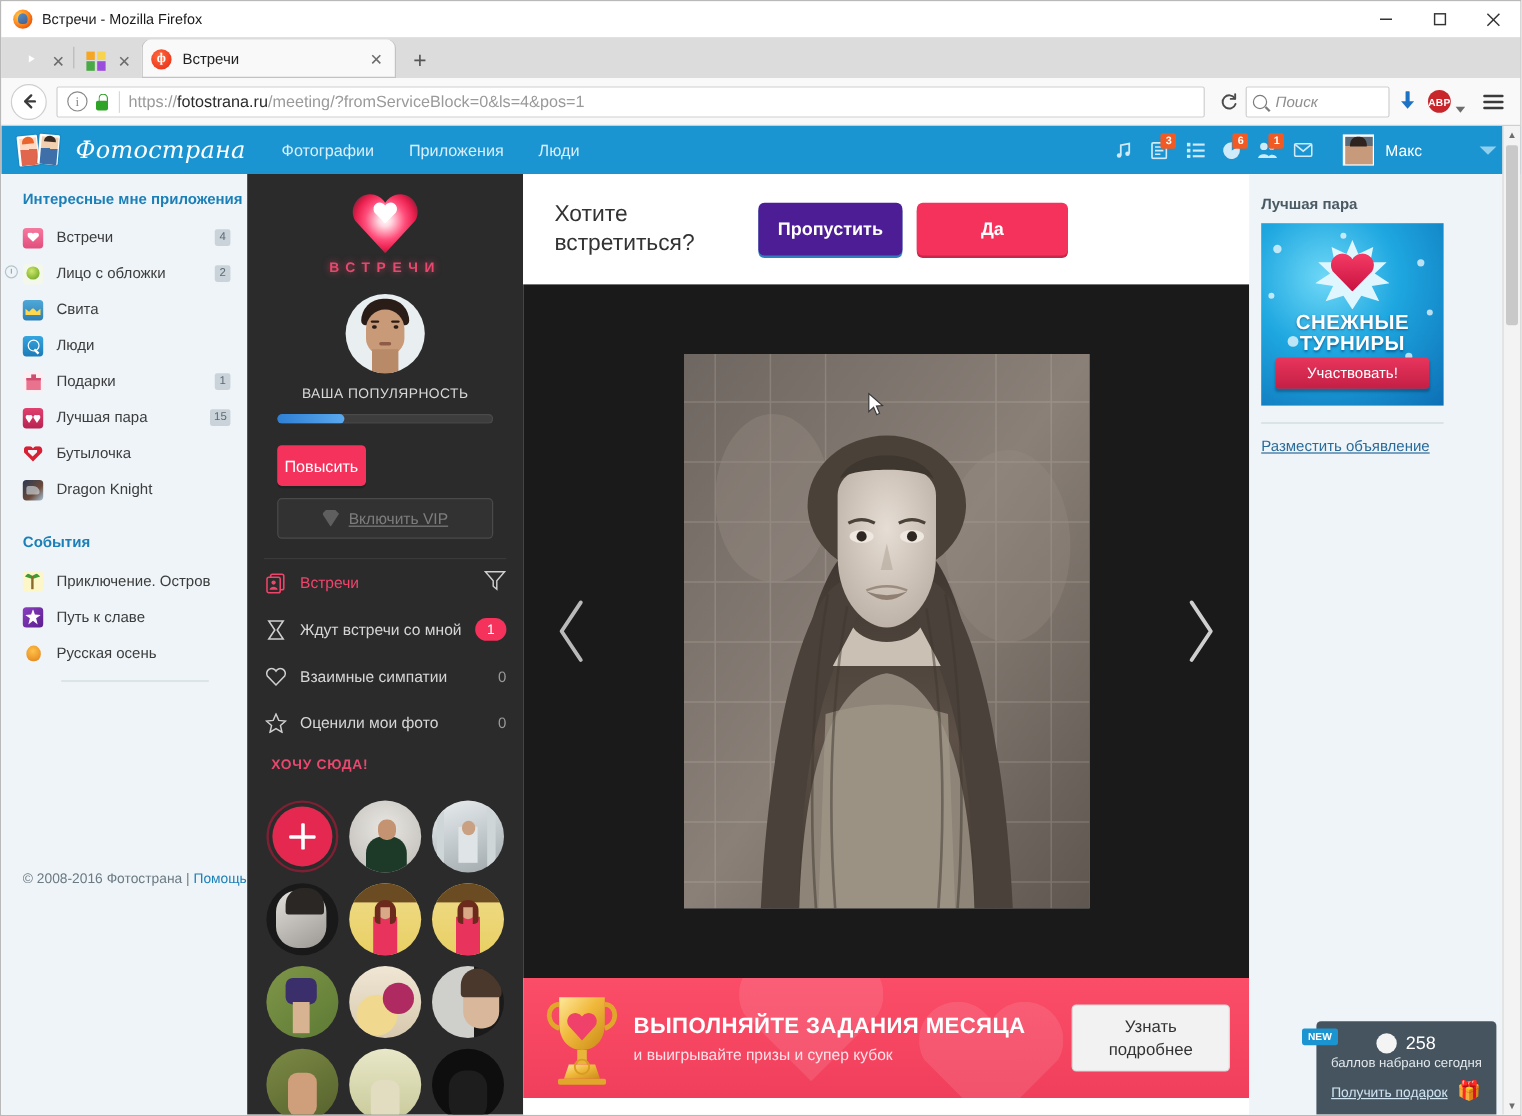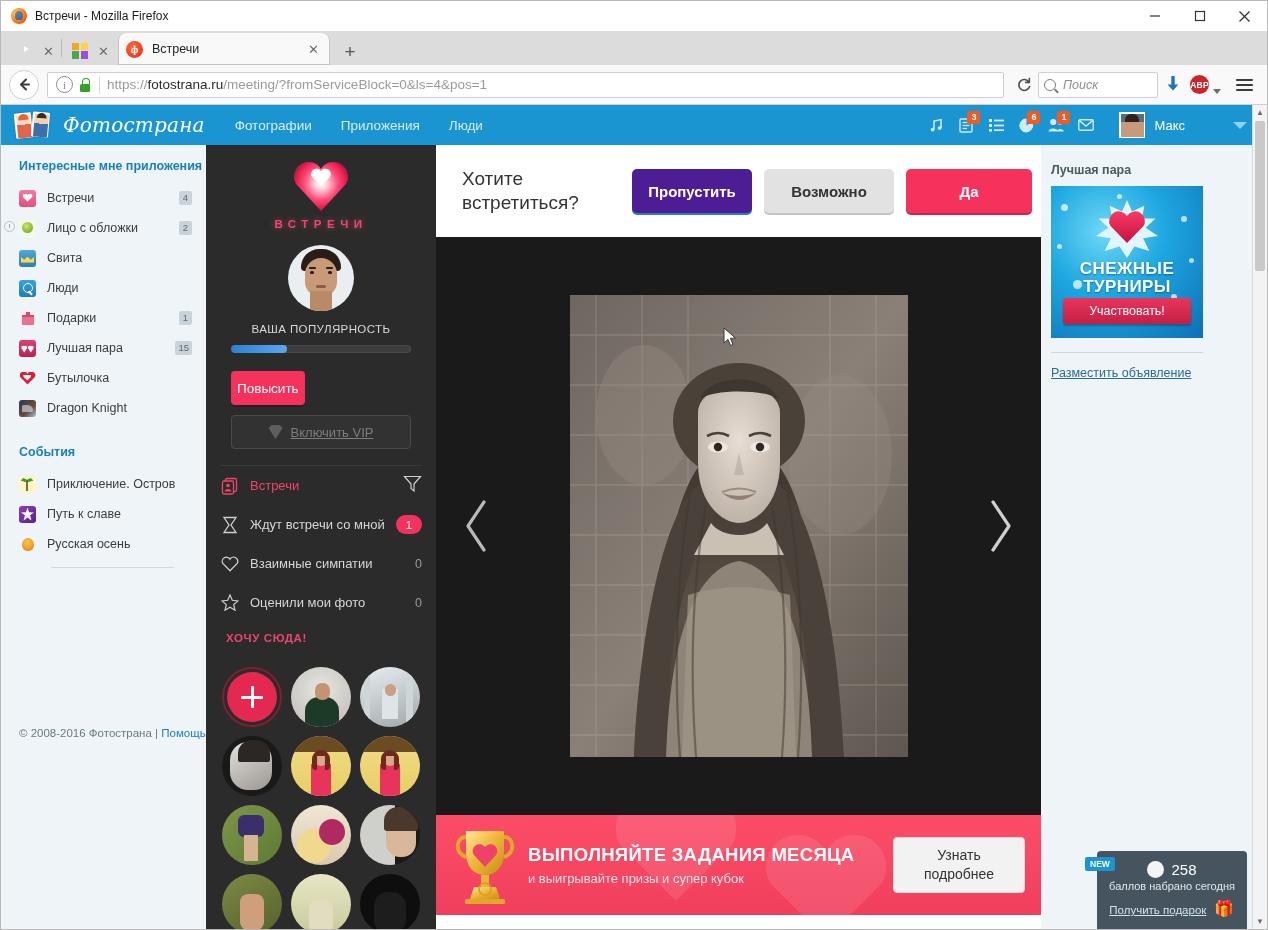--- a/index.html
+++ b/index.html
@@ -771,21 +771,20 @@
         </div>
       </div>
 
       <div class="main">
         <div class="ask">
           <div class="ask-q">
             <span>Хотите</span><br>
             <span>встретиться?</span>
           </div>
           <button class="btn btn-skip">Пропустить</button>
-          <button class="btn btn-maybe">Возможно</button>
           <button class="btn btn-yes">Да</button>
         </div>
 
 
         <div class="photo-area">
           <div class="arrow l">
             <svg width="34" height="56" viewBox="0 0 34 56">
                 <path d="M24 4 L8 28 L24 52" fill="none" stroke="#b9b9b9" stroke-width="3.2" stroke-linecap="round" stroke-linejoin="round"></path>
               </svg>
           </div>

